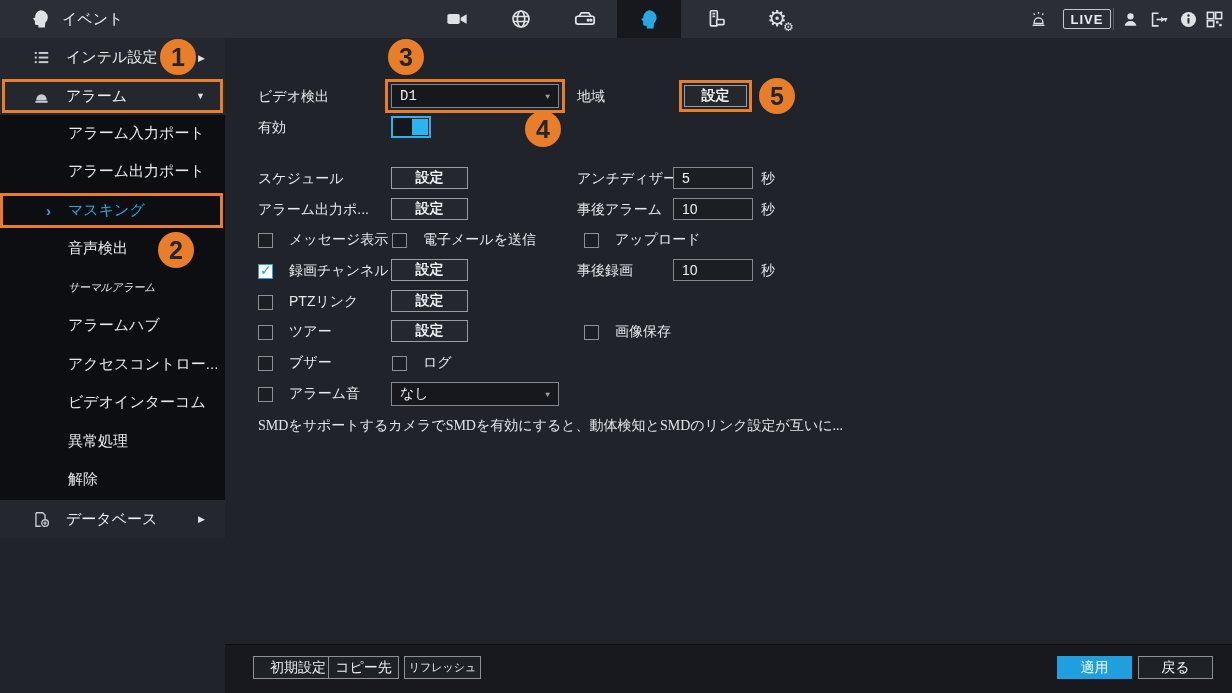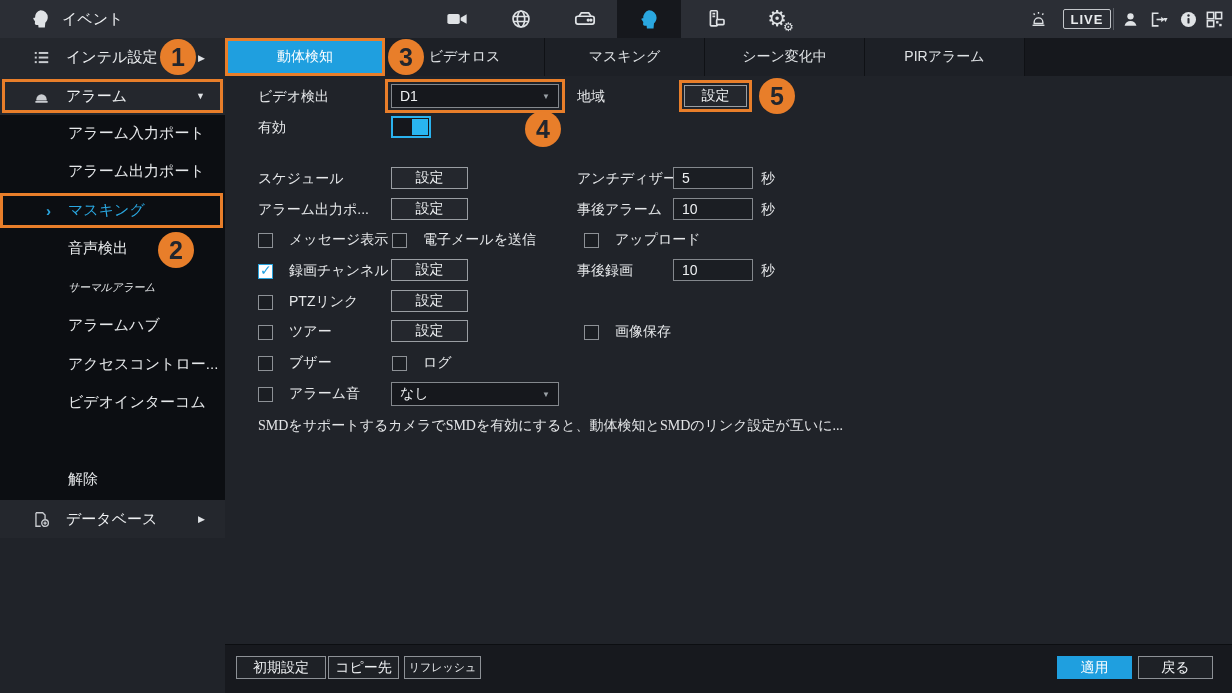--- a/index.html
+++ b/index.html
@@ -44,23 +44,23 @@
   .sm-item .chev { position:absolute; left:46px; color:#2aa7e0; font-size:15px; font-weight:bold; }
   .sm-item.condensed span.txt { font-size:11px; letter-spacing:-0.3px;font-style:italic; }
   .sb-bottom { left:0; top:538px; width:225px; height:155px; background:#202329; }
 
   
   .obox { border:3px solid #e87e2a; pointer-events:none; z-index:5; }
   .badge { width:36px; height:36px; border-radius:50%; background:#e87e2a; color:#23262d; font-size:25px; font-weight:bold; display:flex; align-items:center; justify-content:center; z-index:6; pointer-events:none; }
 
   
   .flabel { font-size:14px; color:#e6e8ea; line-height:16px; }
-  .btn-set { background:#24272d; border:1px solid #9a9ea3; color:#eef0f2; font-size:14px; display:flex; align-items:center; justify-content:center; }
+  .btn-set { background:#24272d; border:1px solid #9a9ea3; color:#eef0f2; font-size:14px; display:flex; align-items:center; justify-content:center;font-weight:bold; }
   .input-box { background:#1b1e23; border:1px solid #84888d; color:#eef0f2; font-size:14px; display:flex; align-items:center; padding-left:8px; }
-  .dropdown { background:#16181d; border:1px solid #84888d; color:#eef0f2; font-size:14px; display:flex; align-items:center; justify-content:space-between; padding:4px 8px; }
+  .dropdown { background:#16181d; border:1px solid #84888d; color:#eef0f2; font-size:14px; display:flex; align-items:center; justify-content:space-between; padding:4px 8px;font-family:Liberation Mono, monospace; }
   .dropdown .dd-caret { font-size:8px; color:#9aa0a6; }
   .toggle { width:40px; height:22px; border:2px solid #2ab2ee; background:#15171c; position:relative; }
   .toggle .knob { position:absolute; right:1px; top:1px; width:16px; height:16px; background:#29b5f0; }
   .cb-row { display:flex; align-items:center; gap:16px; font-size:14px; color:#e6e8ea; }
   .cb { width:15px; height:15px; border:1px solid #8d9196; background:#1b1e23; flex:0 0 15px; position:relative; }
   .cb.checked { background:#ffffff; border-color:#29a3dc; }
   .cb.checked::after { content:"✓"; position:absolute; left:1px; top:-3px; color:#1f9fdf; font-size:14px; font-weight:bold; }
   .note { font-size:14px; color:#e3e5e7;font-family:Liberation Serif, serif; }
 
   
@@ -154,27 +154,20 @@
       <svg viewBox="0 0 24 24" fill="currentColor">
           <rect x="3" y="3" width="8" height="8" fill="none" stroke="currentColor" stroke-width="2"></rect>
           <rect x="13.5" y="3" width="7.5" height="8" fill="none" stroke="currentColor" stroke-width="2"></rect>
           <rect x="3" y="13.5" width="8" height="7.5" fill="none" stroke="currentColor" stroke-width="2"></rect>
           <rect x="14" y="14" width="3" height="3"></rect>
           <rect x="18" y="17.5" width="3" height="3"></rect>
         </svg>
     </div>
   </div>
 
-  <div class="abs tabstrip">
-    <div class="tab active">動体検知</div>
-    <div class="tab">ビデオロス</div>
-    <div class="tab">マスキング</div>
-    <div class="tab">シーン変化中</div>
-    <div class="tab">PIRアラーム</div>
-  </div>
 
   <div class="abs sb-row" style="top:38px">
     <span class="sb-ic">
       <svg viewBox="0 0 24 24" fill="currentColor">
           <rect x="3.5" y="5" width="2.5" height="2.5"></rect>
           <rect x="3.5" y="10.8" width="2.5" height="2.5"></rect>
           <rect x="3.5" y="16.6" width="2.5" height="2.5"></rect>
           <rect x="8.5" y="5" width="12" height="2.5"></rect>
           <rect x="8.5" y="10.8" width="12" height="2.5"></rect>
           <rect x="8.5" y="16.6" width="12" height="2.5"></rect>
@@ -213,20 +206,23 @@
         <span class="txt">サーマルアラーム</span>
       </div>
     <div class="sm-item" style="top:191px">
         <span class="txt">アラームハブ</span>
       </div>
     <div class="sm-item" style="top:230px">
         <span class="txt">アクセスコントロー...</span>
       </div>
     <div class="sm-item" style="top:268px">
         <span class="txt">ビデオインターコム</span>
+      </div>
+    <div class="sm-item" style="top:307px">
+        <span class="txt">異常処理</span>
       </div>
     <div class="sm-item" style="top:345px">
         <span class="txt">解除</span>
       </div>
   </div>
 
   <div class="abs sb-row" style="top:500px; height:38px">
     <span class="sb-ic">
       <svg viewBox="0 0 24 24" fill="none" stroke="currentColor" stroke-width="1.7">
           <path d="M5 3.5h8.5l3 3v5"></path>
@@ -318,21 +314,21 @@
   </div>
   <div class="abs dropdown" style="left:391px; top:382px; width:168px; height:24px">
     <span>なし</span>
     <span class="dd-caret">▼</span>
   </div>
 
   <div class="abs note" style="left:258px; top:417px; width:660px">SMDをサポートするカメラでSMDを有効にすると、動体検知とSMDのリンク設定が互いに...</div>
 
   <div class="abs footer-div"></div>
   <div class="abs footer-bg"></div>
-  <div class="abs f-btn" style="left:236px; top:656px; width:90px">初期設定</div>
+  <div class="abs f-btn" style="left:253px; top:656px; width:90px">初期設定</div>
   <div class="abs f-btn" style="left:328px; top:656px; width:71px">コピー先</div>
   <div class="abs f-btn small" style="left:404px; top:656px; width:77px">リフレッシュ</div>
   <div class="abs f-btn primary" style="left:1057px; top:656px; width:75px">適用</div>
   <div class="abs f-btn" style="left:1138px; top:656px; width:75px">戻る</div>
 
   <div class="abs obox" style="left:2px;   top:79px;  width:221px; height:34px"></div>
   <div class="abs obox" style="left:0px;   top:193px; width:223px; height:35px"></div>
   <div class="abs obox" style="left:385px; top:79px;  width:180px; height:34px"></div>
   <div class="abs obox" style="left:679px; top:80px;  width:73px;  height:32px"></div>
 

